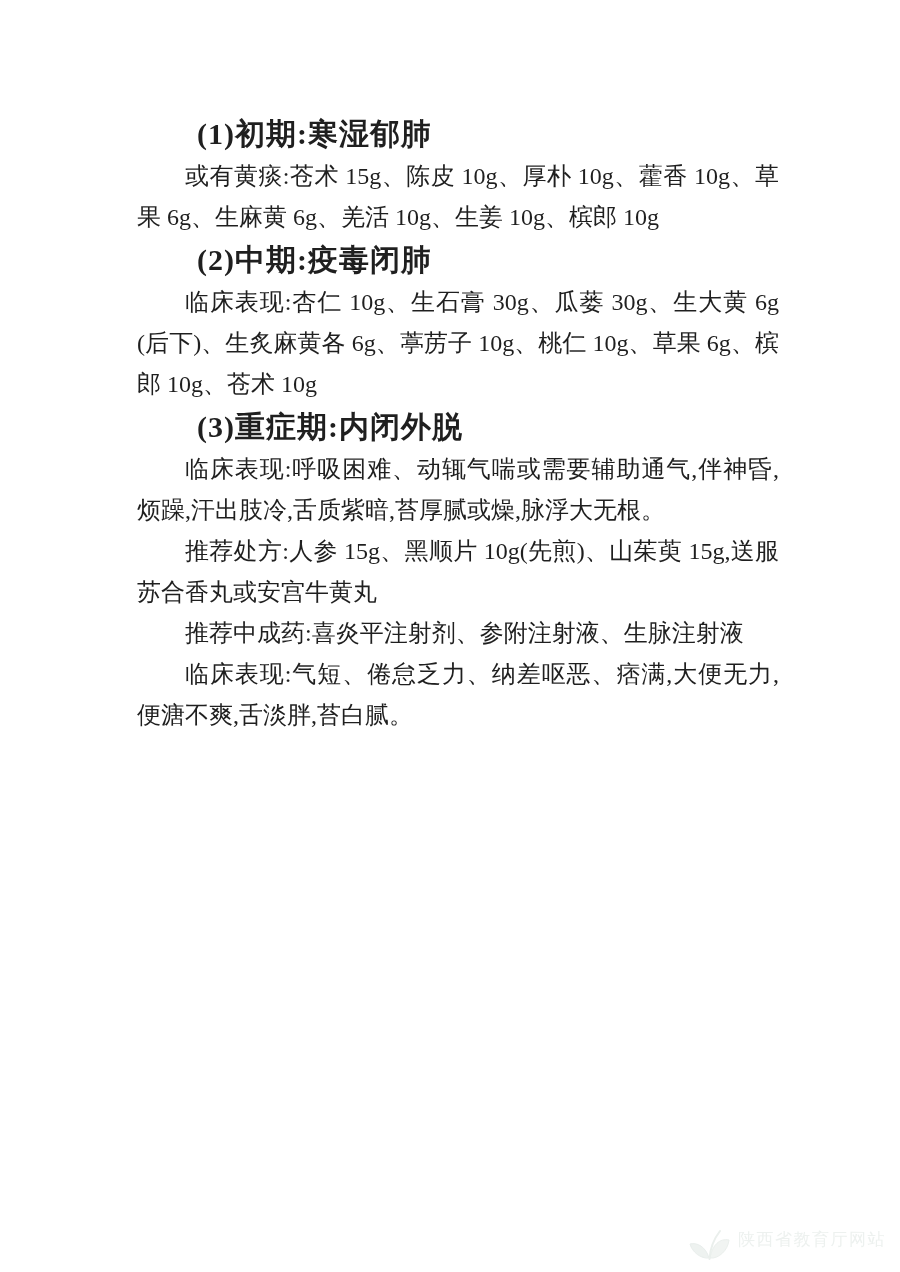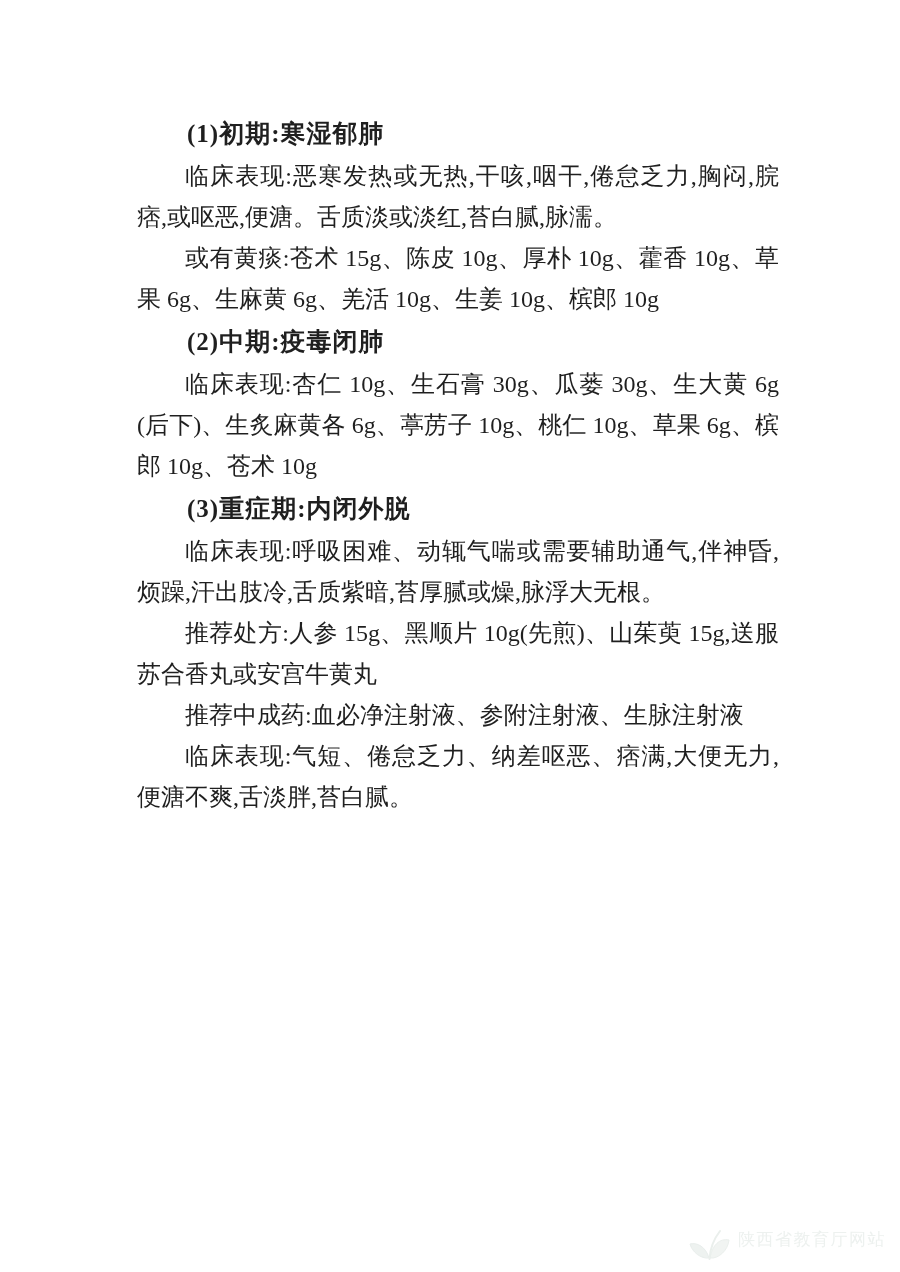--- a/index.html
+++ b/index.html
@@ -15,21 +15,21 @@
     background: #ffffff;
     box-sizing: border-box;
     padding: 112px 121px 0 137px;
     overflow: hidden;
     font-family: "Liberation Serif", "DejaVu Serif", serif;
     color: #1f1f1f;
   }
   .sec h2 {
     margin: 0;
     padding: 0;
-    font-size: 25px;
+    font-size: 30px;
     line-height: 44px;
     font-weight: 700;
     text-indent: 2em;
     letter-spacing: 1px;
     white-space: nowrap;
   }
   .sec p {
     margin: 0;
     padding: 0;
     font-size: 24px;
@@ -59,34 +59,33 @@
     display: block;
   }
 </style>
 </head>
 <body>
 
 <div class="page">
 
   <section class="sec">
     <h2>(1)初期:寒湿郁肺</h2>
-    <p>临床表现:恶寒发热或无热,干咳,咽干,倦怠乏力,胸闷,脘痞,或呕恶,便溏。舌质淡或淡红,苔白腻,脉濡。</p>
     <p>或有黄痰:苍术 15g、陈皮 10g、厚朴 10g、藿香 10g、草果 6g、生麻黄 6g、羌活 10g、生姜 10g、槟郎 10g</p>
   </section>
 
   <section class="sec">
     <h2>(2)中期:疫毒闭肺</h2>
     <p>临床表现:杏仁 10g、生石膏 30g、瓜蒌 30g、生大黄 6g(后下)、生炙麻黄各 6g、葶苈子 10g、桃仁 10g、草果 6g、槟郎 10g、苍术 10g</p>
   </section>
 
   <section class="sec">
     <h2>(3)重症期:内闭外脱</h2>
     <p>临床表现:呼吸困难、动辄气喘或需要辅助通气,伴神昏,烦躁,汗出肢冷,舌质紫暗,苔厚腻或燥,脉浮大无根。</p>
     <p>推荐处方:人参 15g、黑顺片 10g(先煎)、山茱萸 15g,送服苏合香丸或安宫牛黄丸</p>
-    <p>推荐中成药:血必净注射液、参附注射液、生脉注射液</p>
+    <p>推荐中成药:喜炎平注射剂、参附注射液、生脉注射液</p>
   </section>
 
   <section class="sec">
     <p>临床表现:气短、倦怠乏力、纳差呕恶、痞满,大便无力,便溏不爽,舌淡胖,苔白腻。</p>
   </section>
 
   <div class="watermark">
     <svg class="leaf-logo" width="46" height="42" viewBox="0 0 46 42" aria-hidden="true">
       <path d="M22 40 C 19 29, 10 24, 3 26 C 5 34, 14 41, 22 40 Z" fill="#eef2f0" stroke="#e9eeec" stroke-width="1"></path>
       <path d="M23 40 C 25 27, 33 20, 42 22 C 41 32, 32 41, 23 40 Z" fill="#f1f4f2" stroke="#eaefec" stroke-width="1"></path>

